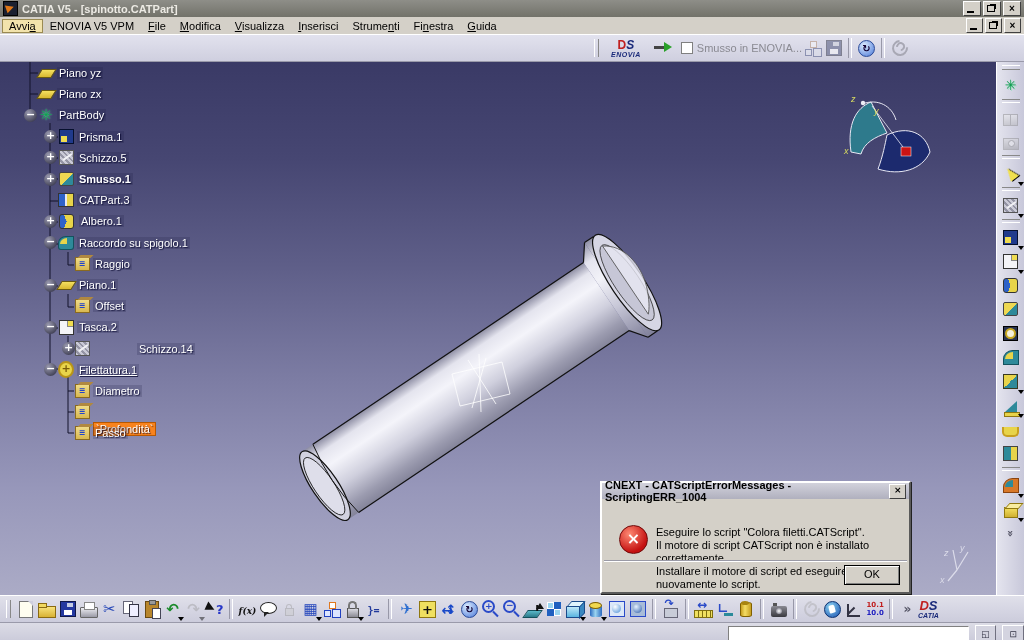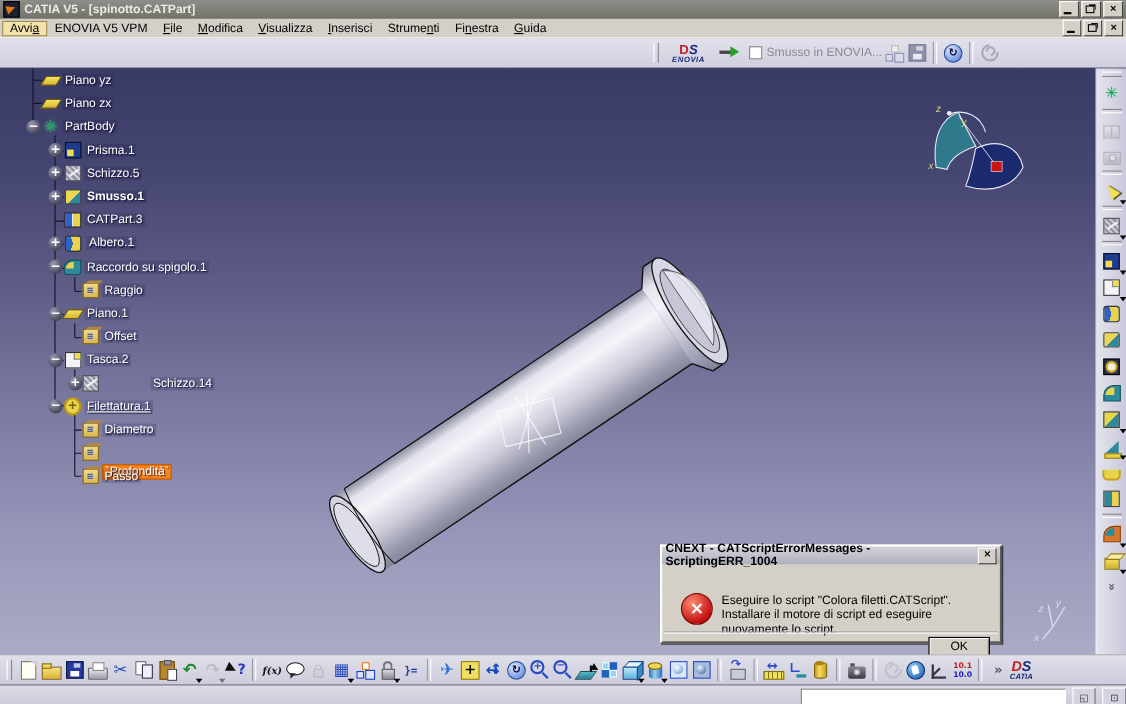--- a/index.html
+++ b/index.html
@@ -202,21 +202,21 @@
   
   #bottombar{height:26px;background:linear-gradient(180deg,#e0e0ea,#ccccdc);
     border-top:1px solid #fff;display:flex;align-items:center;padding:0 2px;}
   #statusbar{height:21px;background:linear-gradient(180deg,#dcdce6,#c8c8d8);
     border-top:1px solid #9a9aaa;display:flex;align-items:center;font-size:11px;}
   #statusbar input{margin-left:728px;width:238px;height:13px;border:1px solid;border-color:#808080 #fff #fff #808080;
     font:11px "Liberation Sans",sans-serif;padding:0 2px;background:#fff;}
   .sbtn{width:20px;height:16px;margin-left:6px;background:#d4d4e0;border:1px solid;border-color:#fff #707080 #707080 #fff;
     display:flex;align-items:center;justify-content:center;font-size:9px;color:#334;}
   
-  #dlg{position:absolute;left:600px;top:433px;width:311px;height:90px;background:#d4d0c8;
+  #dlg{position:absolute;left:600px;top:419px;width:311px;height:113px;background:#d4d0c8;
     border:2px solid;border-color:#fff #5a5a5a #5a5a5a #fff;box-sizing:border-box;z-index:50;
     box-shadow:1px 1px 0 #222;}
   #dlg .dtitle{height:16px;background:linear-gradient(180deg,#d2d2dc,#b0b0bE);display:flex;align-items:center;
     padding:0 3px;font-size:11px;font-weight:bold;color:#000;}
   #dlg .dclose{margin-left:auto;width:15px;height:13px;background:#d4d0c8;border:1px solid;
     border-color:#fff #404040 #404040 #fff;font:bold 9px/11px "DejaVu Sans",sans-serif;text-align:center;}
   #dlg .dbody{position:relative;height:92px;}
   .erricon{position:absolute;left:17px;top:26px;width:27px;height:27px;border-radius:50%;
     background:radial-gradient(circle at 35% 30%,#ff8a74,#c41010 70%);border:1px solid #700808;
     color:#fff;font:bold 16px/26px "DejaVu Sans",sans-serif;text-align:center;}
@@ -533,20 +533,21 @@
 
     <div id="dlg">
       <div class="dtitle">
         <span>CNEXT - CATScriptErrorMessages - ScriptingERR_1004</span>
         <span class="dclose">×</span>
       </div>
       <div class="dbody">
         <div class="erricon">×</div>
         <div class="dlines" id="dlglines">
             <div>Eseguire lo script "Colora filetti.CATScript".</div>
+            <div>Il motore di script CATScript non è installato correttamente.</div>
             <div>Installare il motore di script ed eseguire nuovamente lo script.</div>
           </div>
         <div class="dgroove"></div>
         <div class="okbtn">OK</div>
       </div>
     </div>
   </div>
 
   <div id="bottombar">
       <span class="grip"></span>

